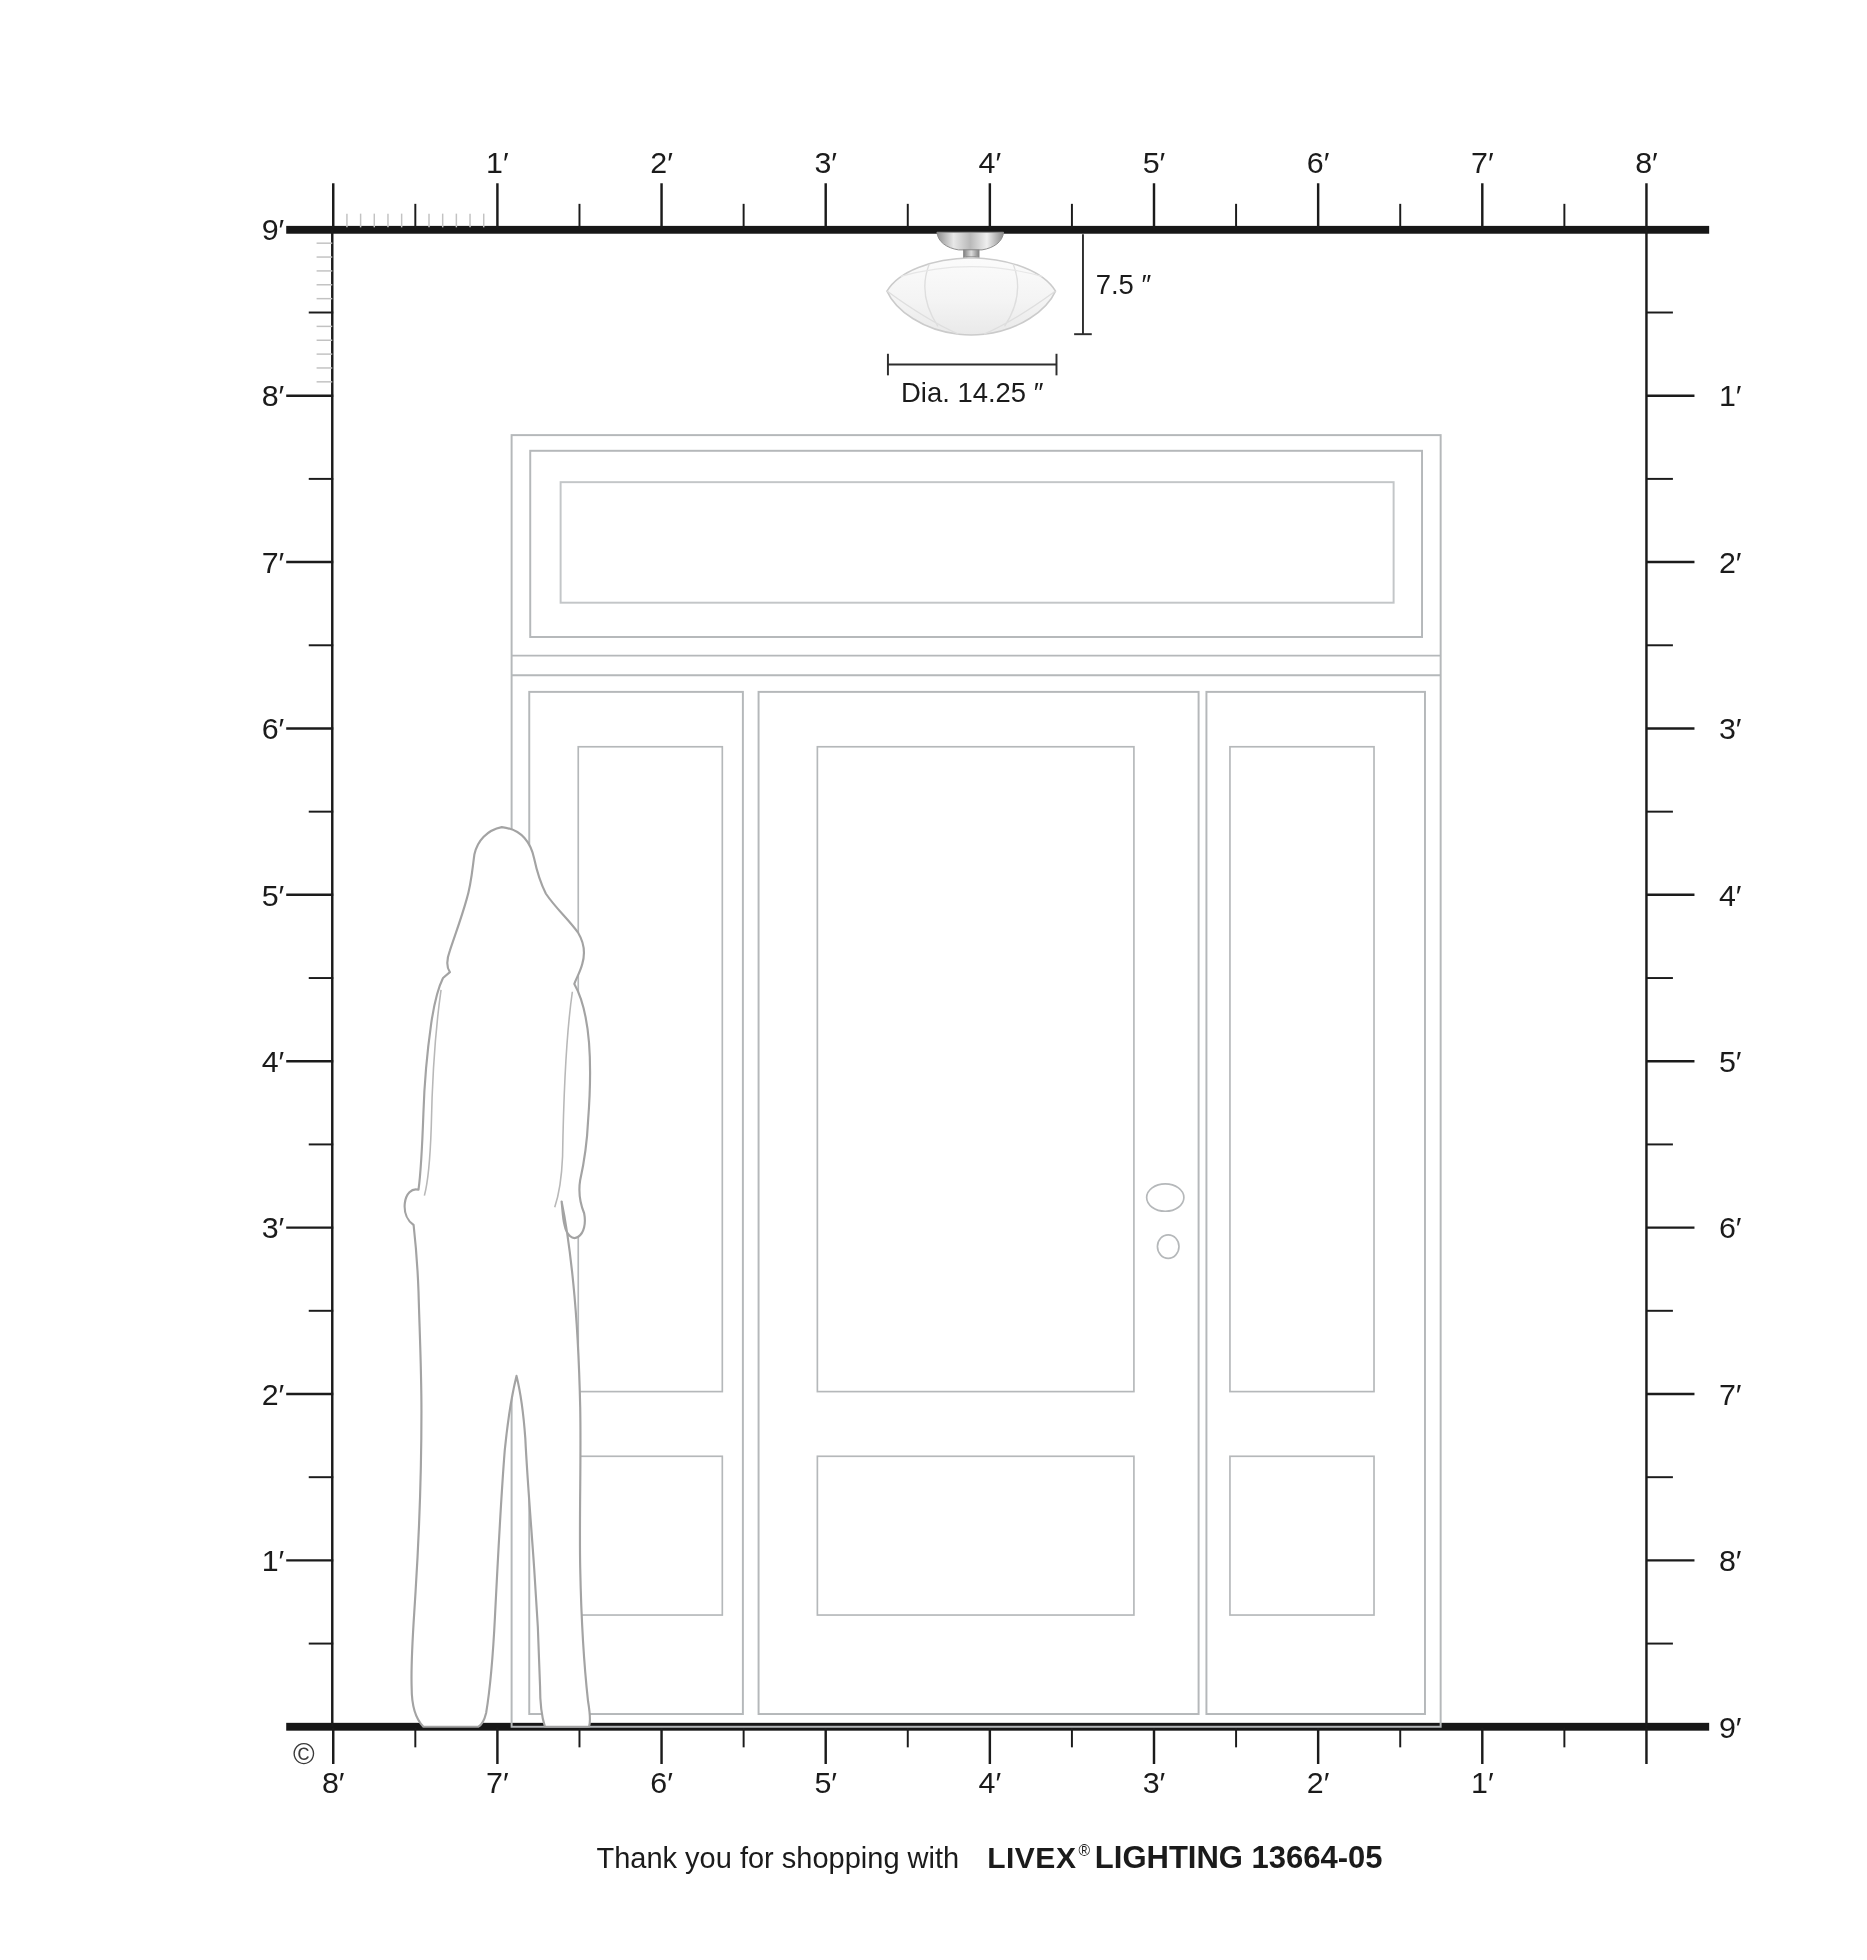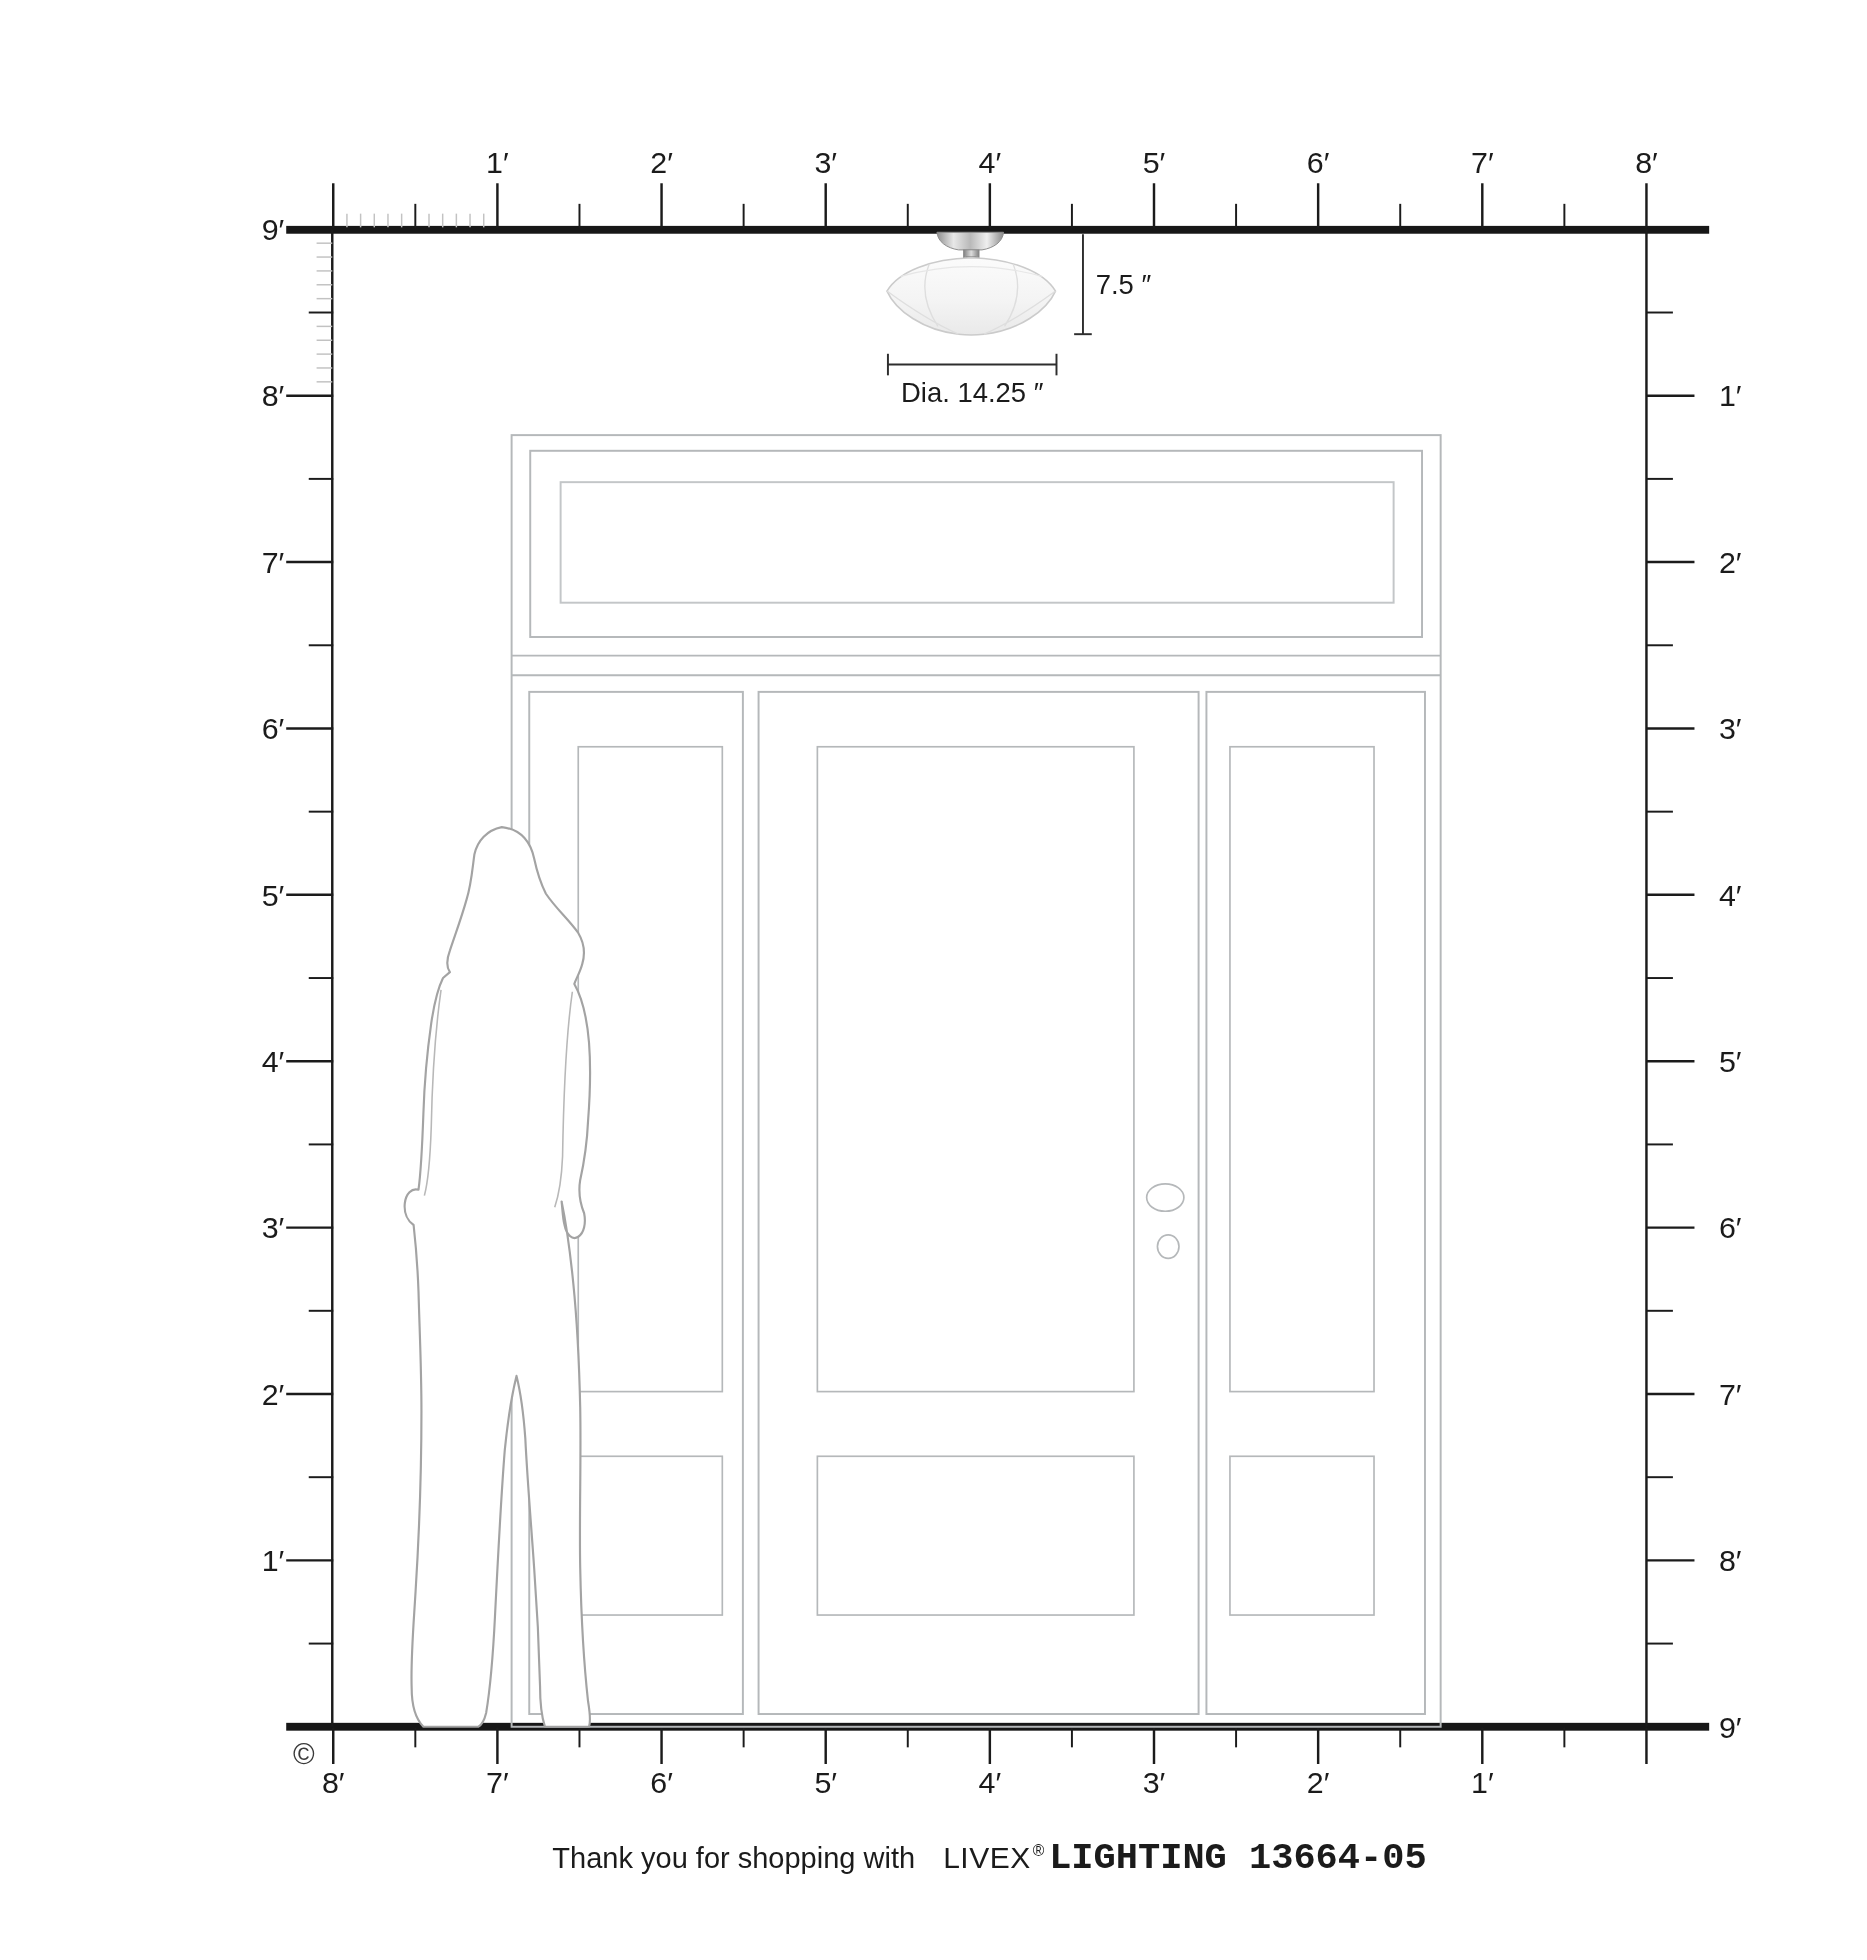--- a/index.html
+++ b/index.html
@@ -5,23 +5,23 @@
   html,body{margin:0;padding:0;background:#ffffff;width:1867px;height:1960px;overflow:hidden;}
   .stage{position:relative;width:1867px;height:1960px;background:#ffffff;
          font-family:"Liberation Sans", sans-serif;}
   svg{position:absolute;left:0;top:0;}
   svg text{font-family:"Liberation Sans", sans-serif;fill:#1b1b1b;}
   .ruler-label{font-size:31px;}
   .dim-label{font-size:28px;}
   .copyright{font-size:30px;fill:#3a3a3a;}
   .footer{position:absolute;left:333px;width:1313px;top:1841px;text-align:center;
           font-size:29px;color:#1b1b1b;line-height:33px;white-space:nowrap;}
-  .footer .brand{font-weight:normal;font-size:30px;letter-spacing:0.5px;margin-left:20px;}
+  .footer .brand{font-weight:bold;font-size:30px;letter-spacing:0.5px;margin-left:20px;}
   .footer .reg{font-size:15.7px;position:relative;top:-11.8px;margin:0 4.9px 0 2px;}
-  .footer .product{font-weight:bold;font-size:37px;font-family:Liberation Mono, monospace;}
+  .footer .product{font-weight:bold;font-size:31px;}
 </style>
 </head>
 <body>
 
 <div class="stage">
 
 <svg width="1867" height="1960" viewBox="0 0 1905 2000">
   <defs>
     <linearGradient id="metal" x1="0" y1="0" x2="1" y2="0">
       <stop offset="0" stop-color="#8f8f8f"></stop>

